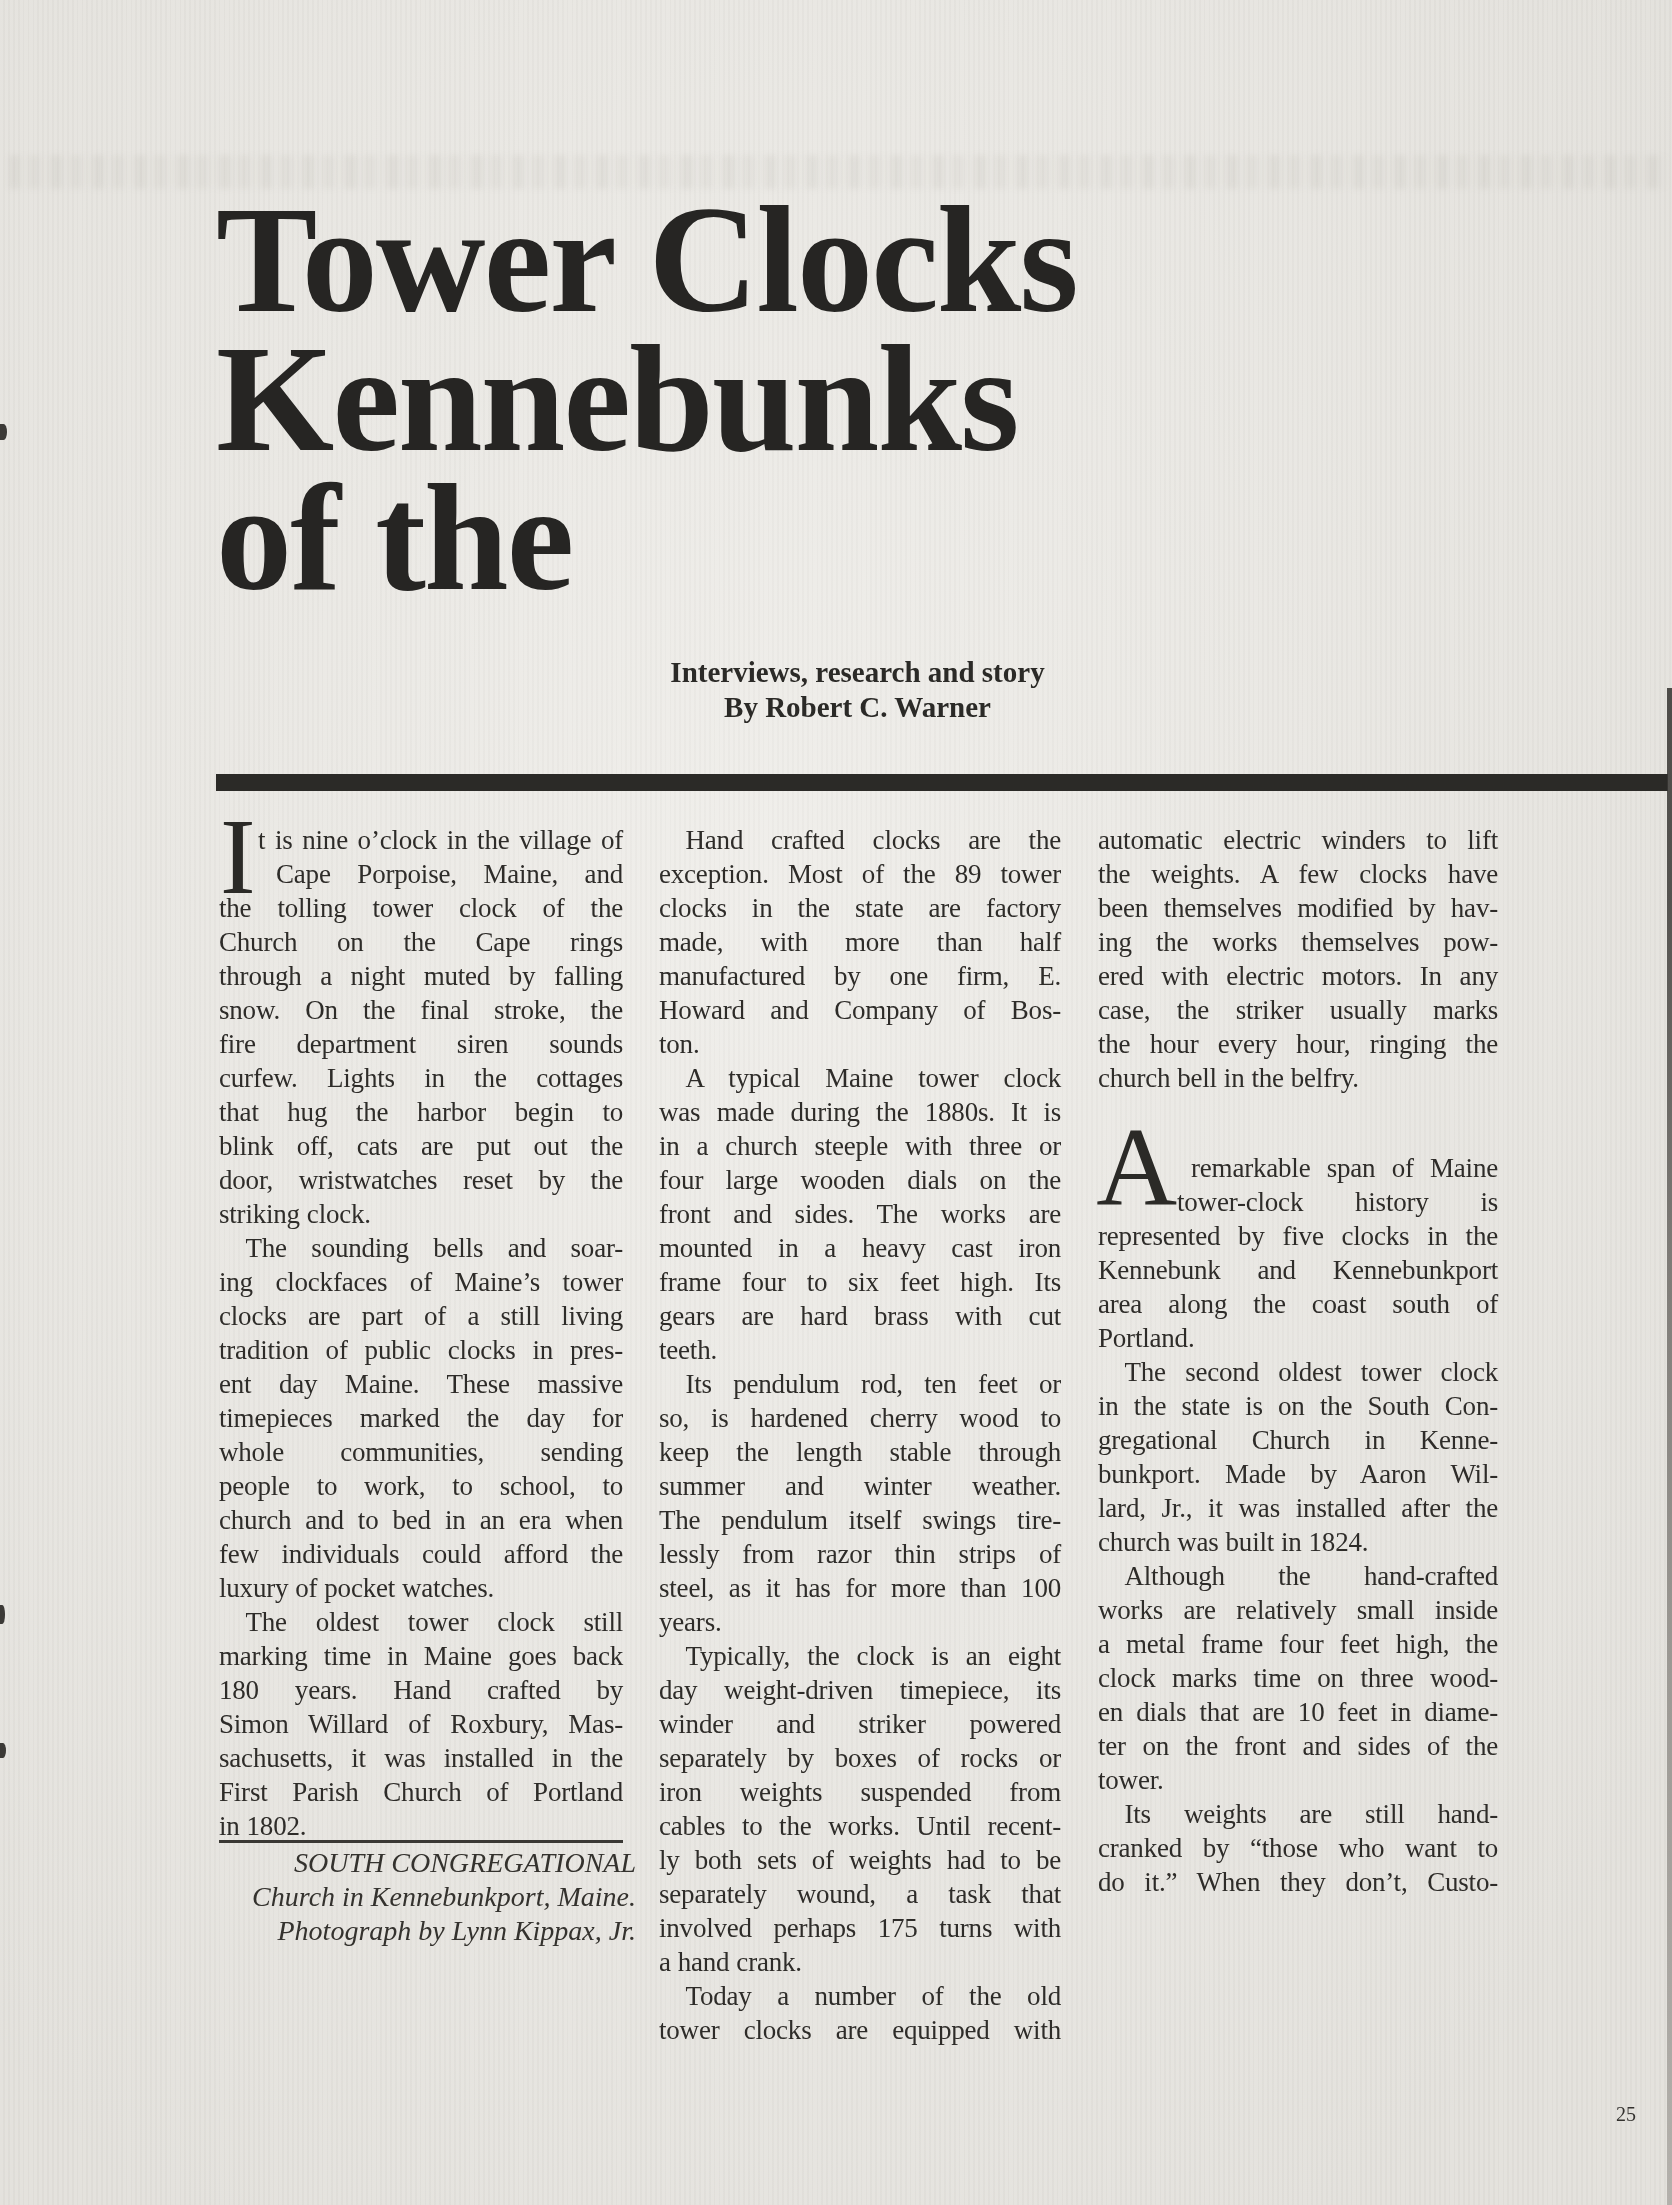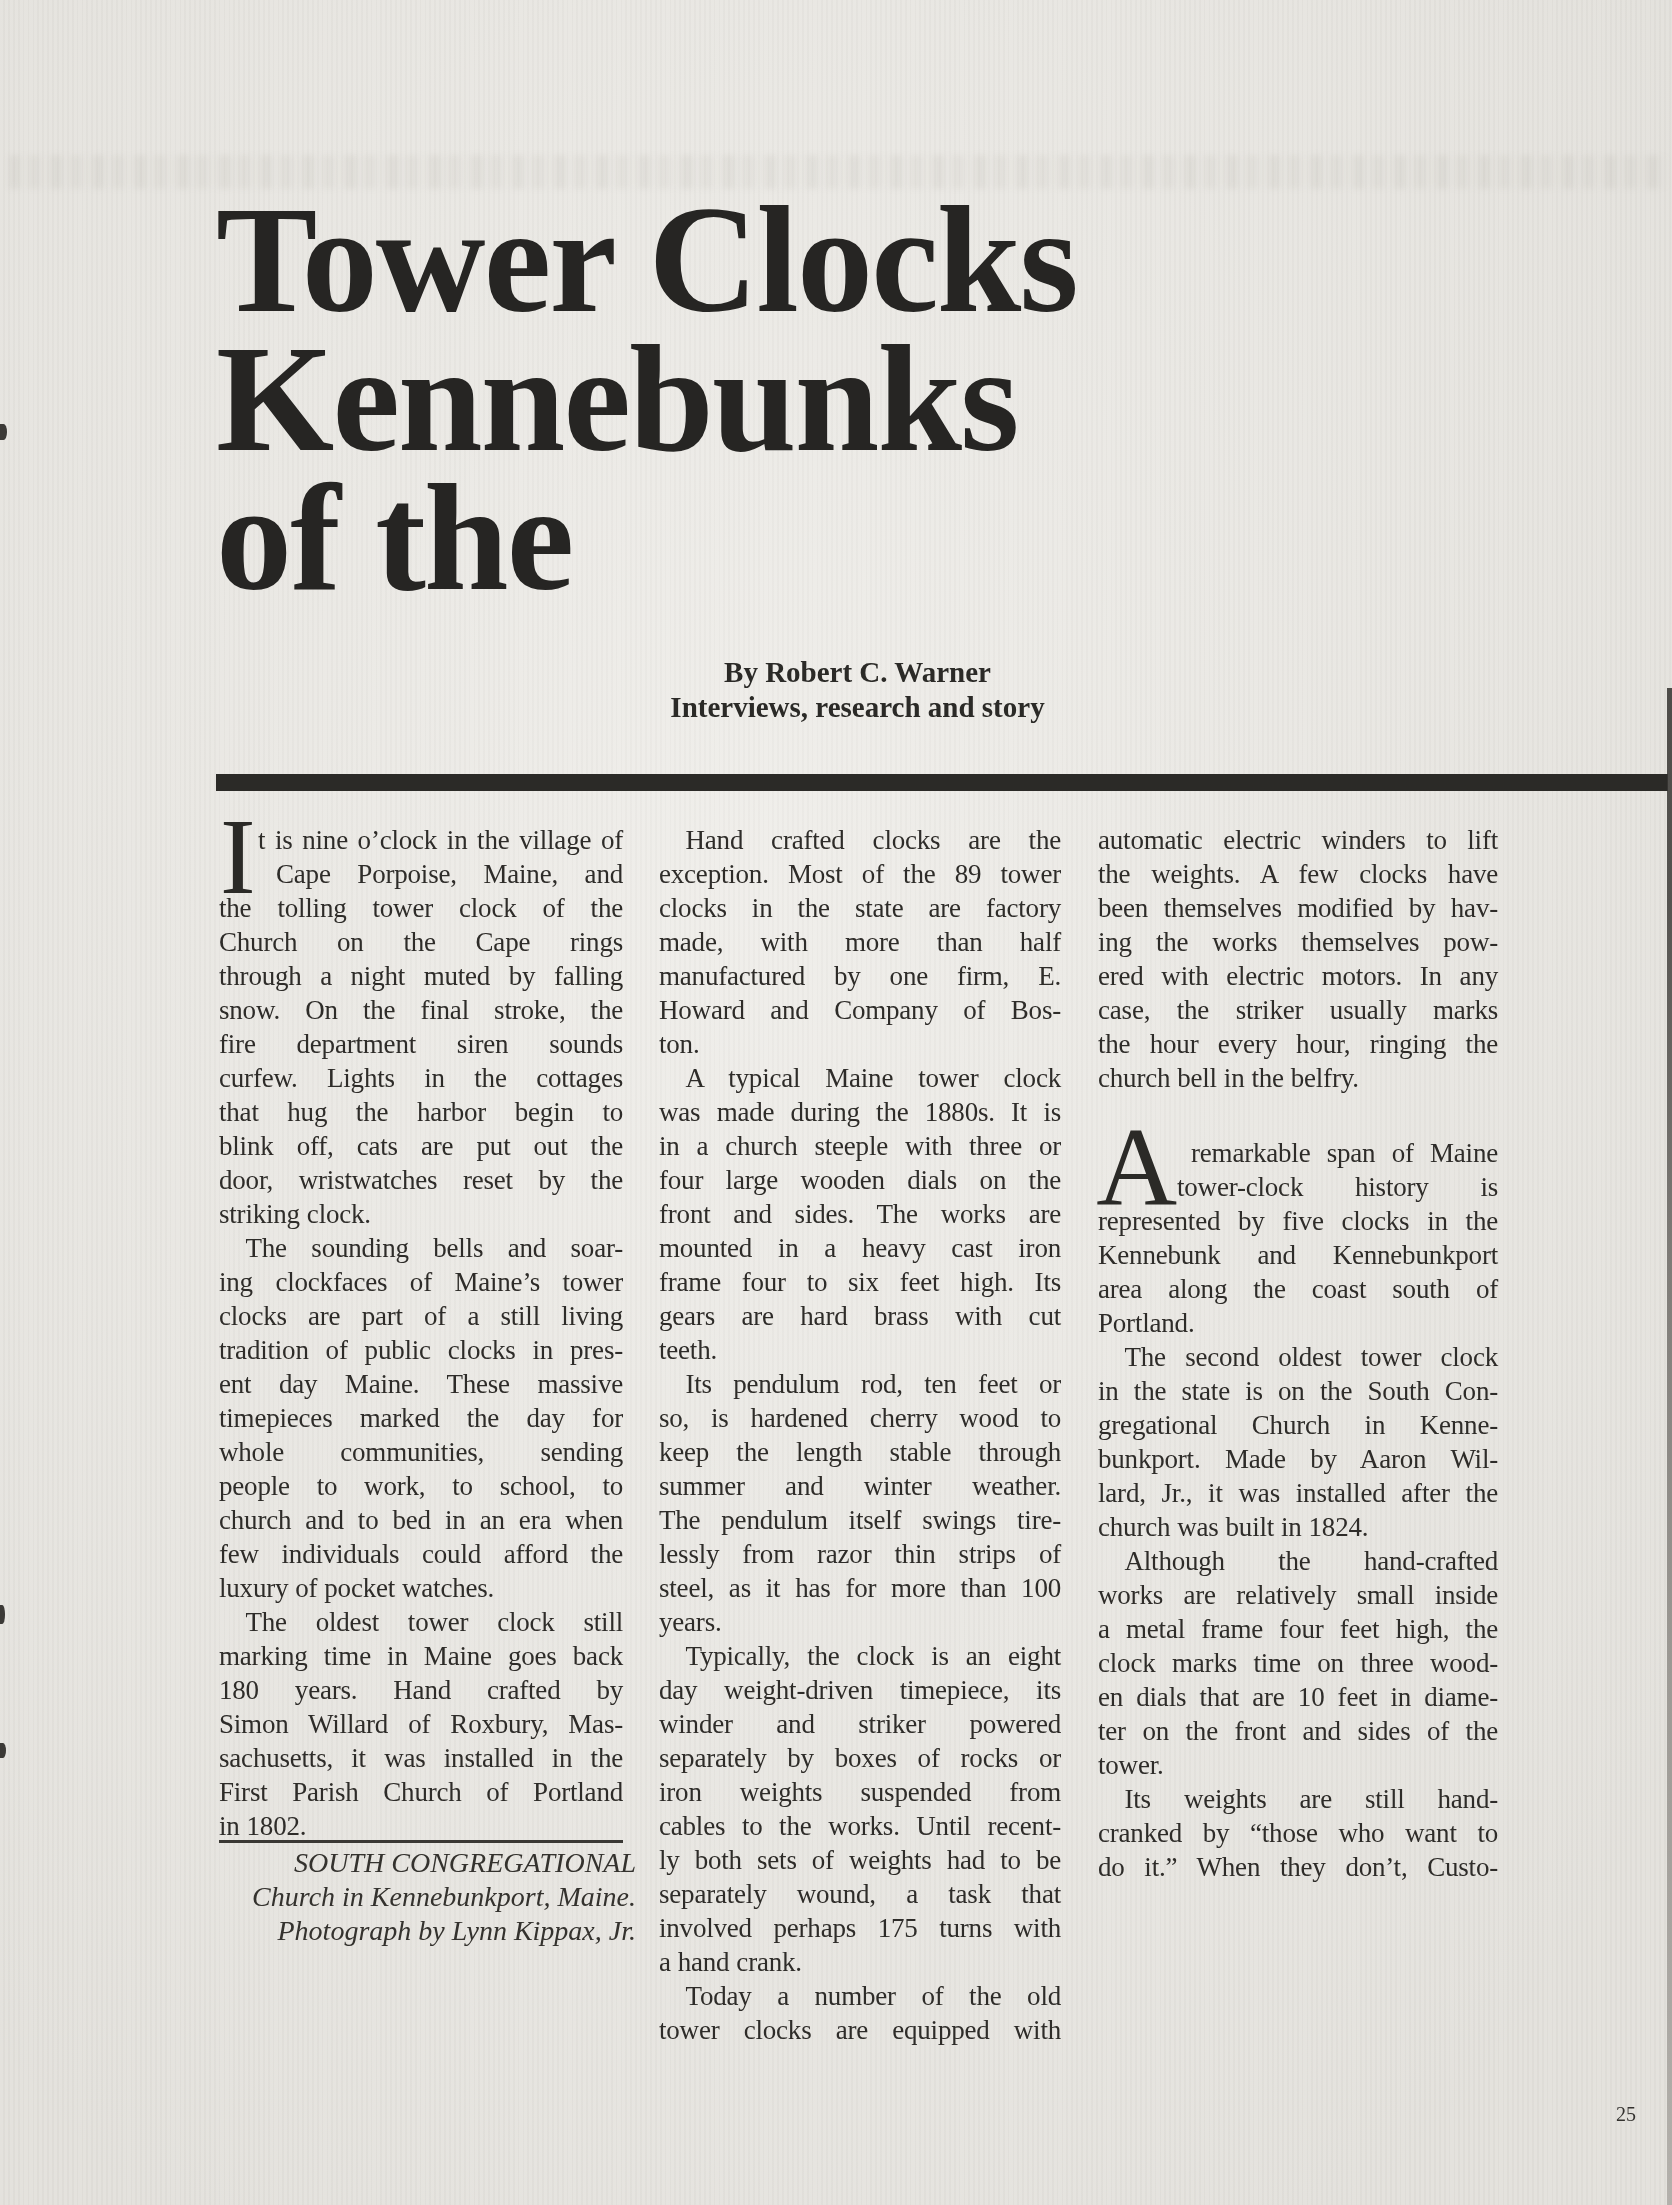--- a/index.html
+++ b/index.html
@@ -86,22 +86,22 @@
 
   <div class="ghost"></div>
 
   <h1 class="title">
     <div>Tower Clocks</div>
     <div>Kennebunks</div>
     <div>of the</div>
   </h1>
 
   <div class="byline">
+    <div>Interviews, research and story</div>
     <div>By Robert C. Warner</div>
-    <div>Interviews, research and story</div>
   </div>
 
   <div class="bar"></div>
 
   <div class="col col1">
     <span class="dropcap dc-i">I</span>
   <div class="bl" style="padding-left: 39px;">t is nine o’clock in the village of</div>
       <div class="bl" style="padding-left: 57px;">Cape Porpoise, Maine, and</div>
       <div class="bl">the tolling tower clock of the</div>
       <div class="bl">Church on the Cape rings</div>
@@ -175,21 +175,21 @@
   <div class="col col3">
     <span class="dropcap dc-a">A</span>
   <div class="bl">automatic electric winders to lift</div>
       <div class="bl">the weights. A few clocks have</div>
       <div class="bl">been themselves modified by hav-</div>
       <div class="bl">ing the works themselves pow-</div>
       <div class="bl">ered with electric motors. In any</div>
       <div class="bl">case, the striker usually marks</div>
       <div class="bl">the hour every hour, ringing the</div>
       <div class="bl end">church bell in the belfry.</div>
-      <div class="bl" style="padding-left: 93px; margin-top: 41px;">remarkable span of Maine</div>
+      <div class="bl" style="padding-left: 93px; margin-top: 56px;">remarkable span of Maine</div>
       <div class="bl" style="padding-left: 79px;">tower-clock history is</div>
       <div class="bl">represented by five clocks in the</div>
       <div class="bl">Kennebunk and Kennebunkport</div>
       <div class="bl">area along the coast south of</div>
       <div class="bl end">Portland.</div>
       <div class="bl ind">The second oldest tower clock</div>
       <div class="bl">in the state is on the South Con-</div>
       <div class="bl">gregational Church in Kenne-</div>
       <div class="bl">bunkport. Made by Aaron Wil-</div>
       <div class="bl">lard, Jr., it was installed after the</div>

